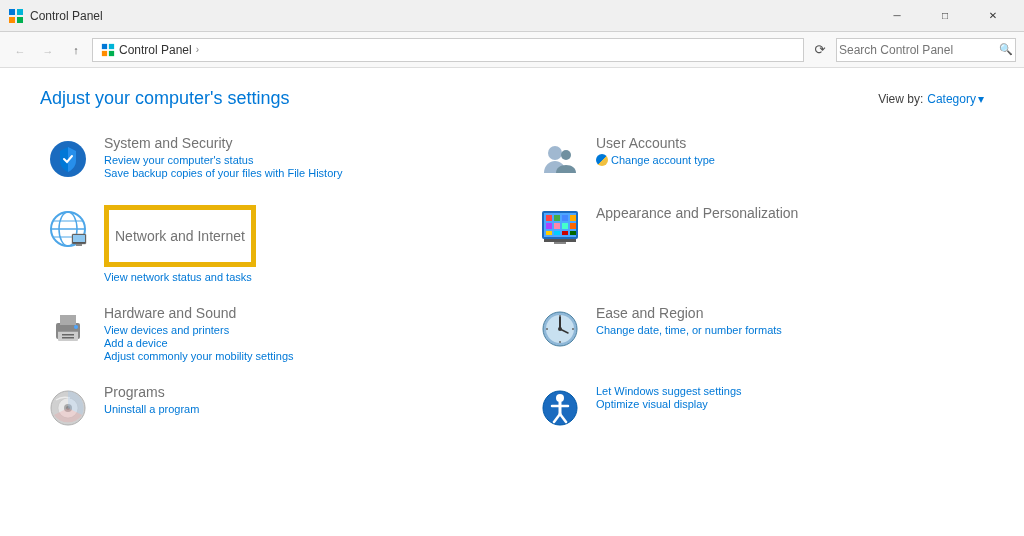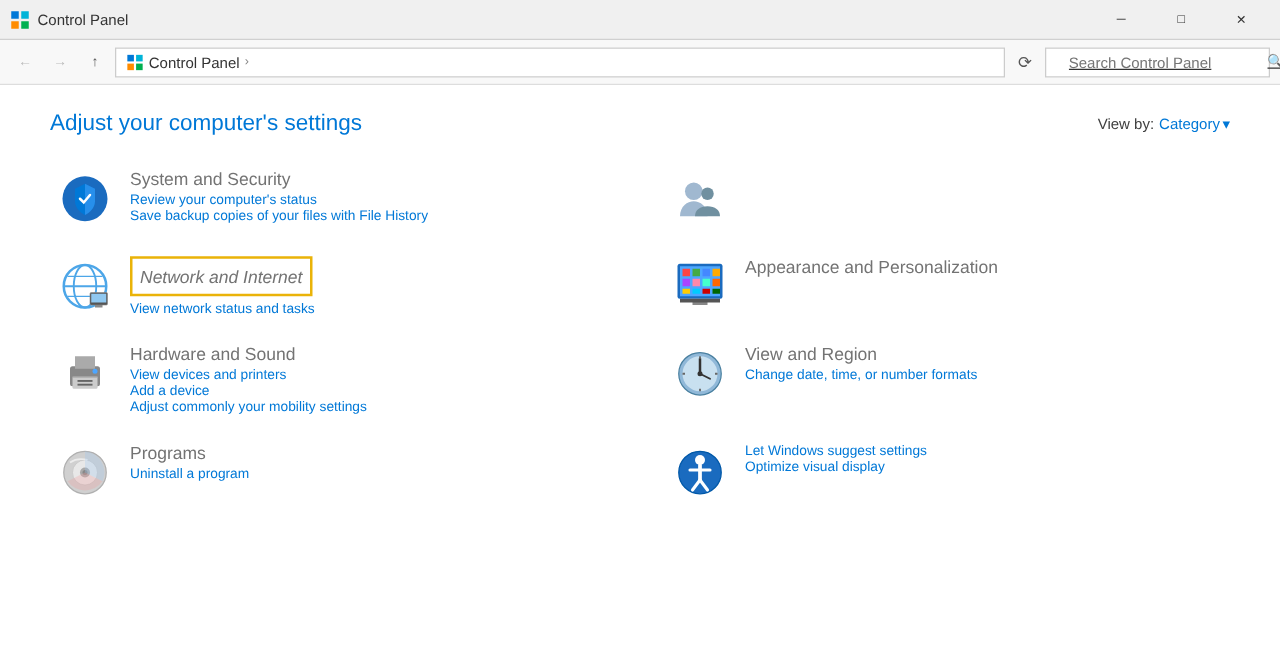--- a/index.html
+++ b/index.html
@@ -94,24 +94,23 @@
       width: 24px; height: 24px;
       display: flex; align-items: center; justify-content: center;
       cursor: pointer; border: none; background: transparent; color: #555;
     }
     .search-box {
       height: 24px;
       width: 180px;
       border: 1px solid #ccc;
       display: flex;
       align-items: center;
-      padding: 0 18px;
+      padding: 0 2px;
       background: #fff;
       gap: 4px;
-      text-decoration: underline;
     }
     .search-box input {
       border: none;
       outline: none;
       font-size: 12px;
       flex: 1;
       color: #999;
       background: transparent;
     }
     .search-icon { color: #666; font-size: 11px; }
@@ -176,24 +175,23 @@
     .category-text { flex: 1; }
     .category-name {
       font-size: 14px;
       color: #737373;
       cursor: pointer;
       display: block;
       margin-bottom: 3px;
       font-weight: 400;
     }
     .category-name.highlighted {
-      border: 2px solid #eab308;
-      padding: 6px 6px;
+      border: 5px solid #eab308;
+      padding: 18px 6px;
       display: inline-block;
-      font-style: italic;
     }
     .category-link {
       display: block;
       color: #0078d7;
       font-size: 11px;
       cursor: pointer;
       margin-top: 1px;
     }
     .category-link-small {
       display: flex;
@@ -284,20 +282,27 @@
     </div>
 
     <div class="category-item">
       <div class="category-icon">
         <svg viewBox="0 0 40 40" width="40" height="40">
           <circle cx="15" cy="14" r="7" fill="#a0b8d0"></circle>
           <path d="M4 34 C4 26 10 22 15 22 C20 22 26 26 26 34" fill="#a0b8d0"></path>
           <circle cx="26" cy="16" r="5" fill="#7090a0"></circle>
           <path d="M16 34 C16 29 20 26 26 26 C32 26 36 29 36 34" fill="#7090a0"></path>
         </svg>
+      </div>
+      <div class="category-text">
+        <span class="category-name">User Accounts</span>
+        <span class="category-link-small">
+          <span class="shield-badge"></span>
+          <span>Change account type</span>
+        </span>
       </div>
     </div>
 
     <div class="category-item">
       <div class="category-icon">
         <svg viewBox="0 0 40 40" width="40" height="40">
           <circle cx="20" cy="20" r="17" fill="none" stroke="#4da6e8" stroke-width="2"></circle>
           <ellipse cx="20" cy="20" rx="9" ry="17" fill="none" stroke="#4da6e8" stroke-width="1.5"></ellipse>
           <line x1="3" y1="20" x2="37" y2="20" stroke="#4da6e8" stroke-width="1.5"></line>
           <line x1="6" y1="12" x2="34" y2="12" stroke="#4da6e8" stroke-width="1"></line>
@@ -371,21 +376,21 @@
           <line x1="20" y1="20" x2="28" y2="24" stroke="#333" stroke-width="1.5" stroke-linecap="round"></line>
           <circle cx="20" cy="20" r="2" fill="#333"></circle>
 
           <line x1="20" y1="6" x2="20" y2="8" stroke="#666" stroke-width="1.5"></line>
           <line x1="20" y1="32" x2="20" y2="34" stroke="#666" stroke-width="1.5"></line>
           <line x1="6" y1="20" x2="8" y2="20" stroke="#666" stroke-width="1.5"></line>
           <line x1="32" y1="20" x2="34" y2="20" stroke="#666" stroke-width="1.5"></line>
         </svg>
       </div>
       <div class="category-text">
-        <span class="category-name">View and Region</span>
+        <span class="category-name">Ease and Region</span>
         <span class="category-link">Change date, time, or number formats</span>
       </div>
     </div>
 
     <div class="category-item">
       <div class="category-icon">
         <svg viewBox="0 0 40 40" width="40" height="40">
 
           <circle cx="20" cy="20" r="17" fill="#d0d0d0" stroke="#b0b0b0" stroke-width="1"></circle>
           <circle cx="20" cy="20" r="10" fill="#e8e8e8" stroke="#c0c0c0" stroke-width="0.5"></circle>

